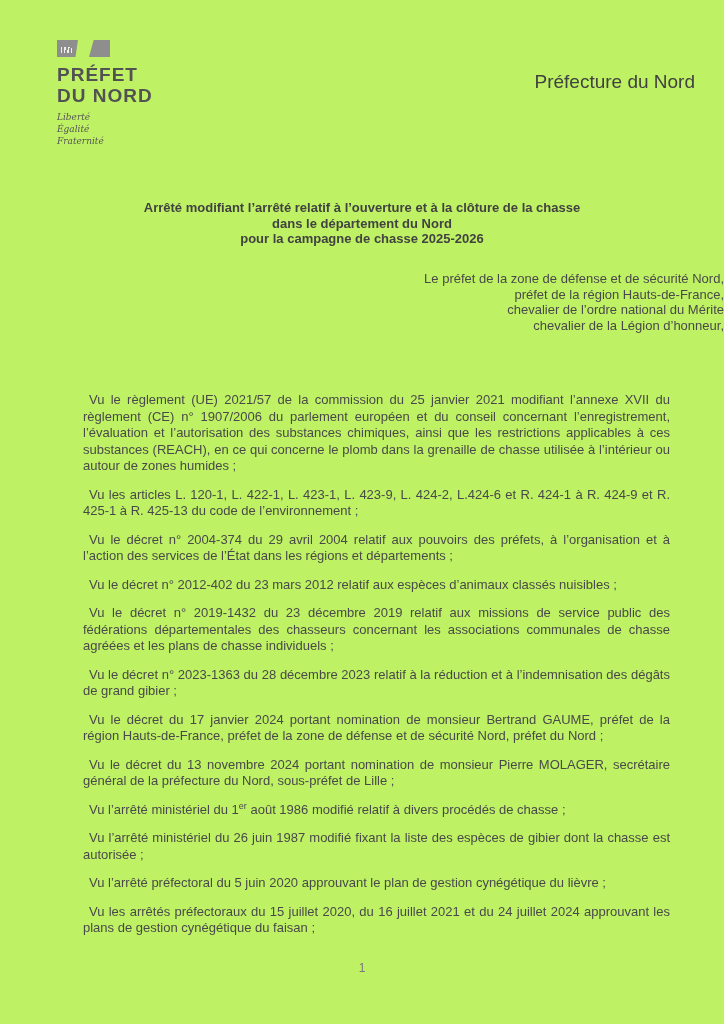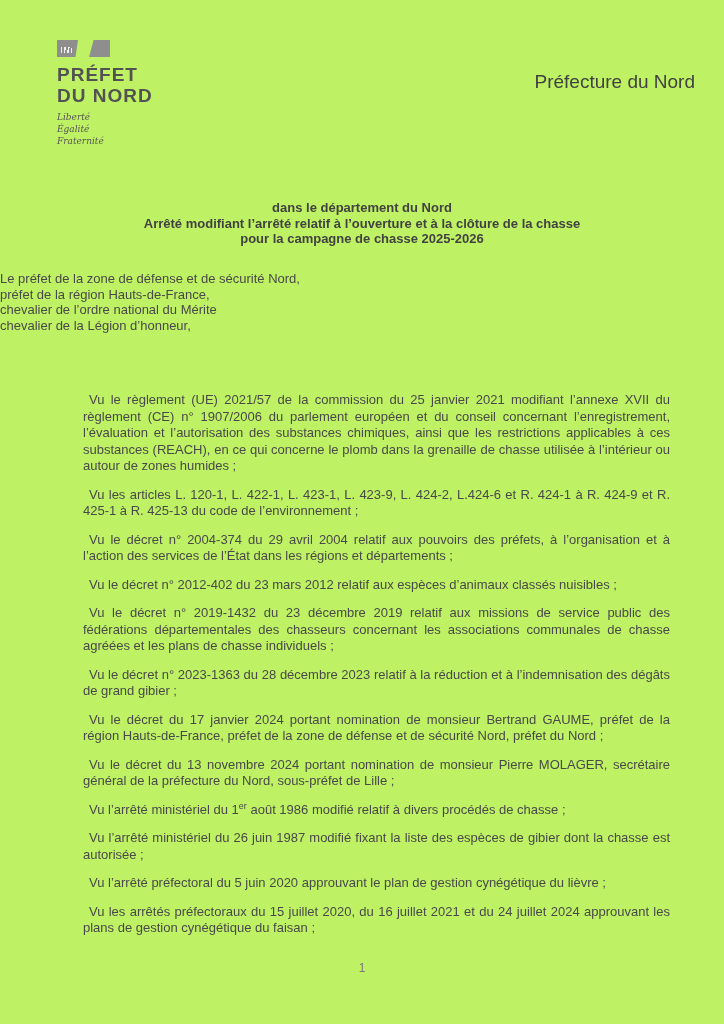--- a/index.html
+++ b/index.html
@@ -32,21 +32,21 @@
            font-size: 9px; line-height: 12px; color: #565656; }
 
   .pref-title { position: absolute; top: 63px; right: 29px; font-weight: 400; font-size: 19px; color: #414141; margin-top: 8px; }
 
   .service { position: absolute; top: 148px; left: 55px; font-size: 11px; line-height: 13.5px; color: #4c4c4c; }
 
   
   .doc-title { position: absolute; top: 200px; left: 0; width: 100%;
                text-align: center; font-weight: 700; font-size: 13px; line-height: 15.5px; color: #424242; }
   .authority { position: absolute; top: 271px; left: 0; width: 100%;
-               text-align: left; font-size: 13px; line-height: 15.7px; color: #494949; }
+               text-align: right; font-size: 13px; line-height: 15.7px; color: #494949; }
 
   
   .doc-body { position: absolute; top: 392px; left: 83px; width: 587px; }
   .doc-body p {
     font-size: 13px; line-height: 16.5px;
     text-align: justify; text-indent: 6px;
     margin-bottom: 12px; color: #494949;
   }
   .doc-body p:last-child { margin-bottom: 8px; }
   .doc-body sup { font-size: 9px; line-height: 0; }
@@ -73,22 +73,22 @@
       <div>Liberté</div>
       <div>Égalité</div>
       <div>Fraternité</div>
     </div>
   </div>
 
   <div class="pref-title">Préfecture du Nord</div>
 
 
   <div class="doc-title">
+    <div>Arrêté modifiant l’arrêté relatif à l’ouverture et à la clôture de la chasse</div>
     <div>dans le département du Nord</div>
-    <div>Arrêté modifiant l’arrêté relatif à l’ouverture et à la clôture de la chasse</div>
     <div>pour la campagne de chasse 2025-2026</div>
   </div>
 
   <div class="authority">
     <div>Le préfet de la zone de défense et de sécurité Nord,</div>
     <div>préfet de la région Hauts-de-France,</div>
     <div>chevalier de l’ordre national du Mérite</div>
     <div>chevalier de la Légion d’honneur,</div>
   </div>
 

